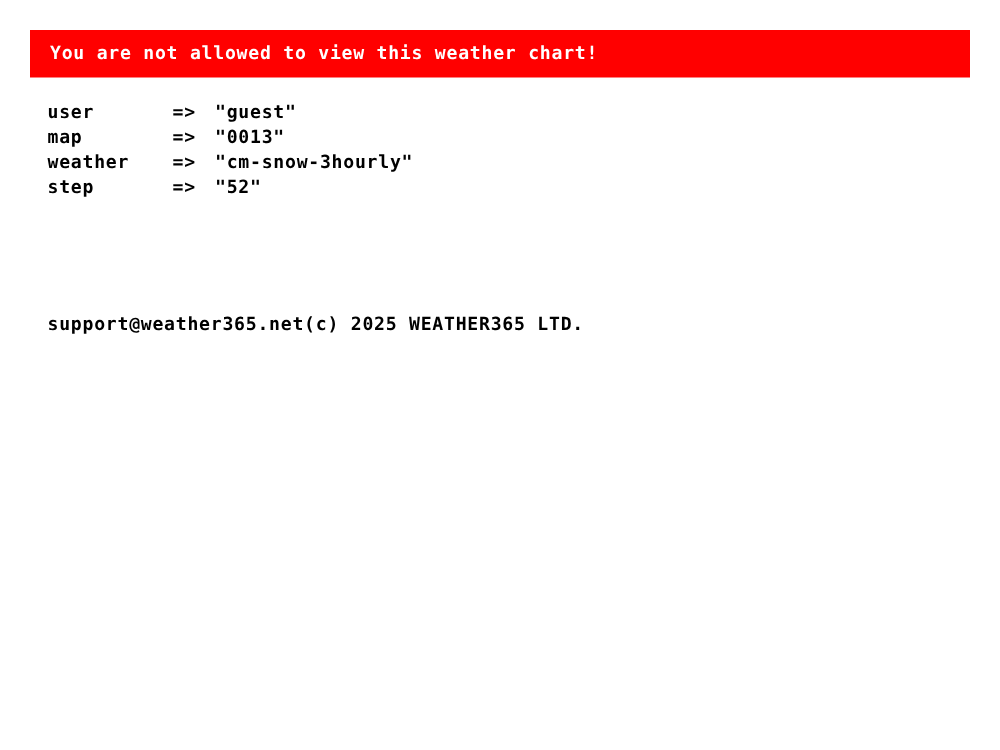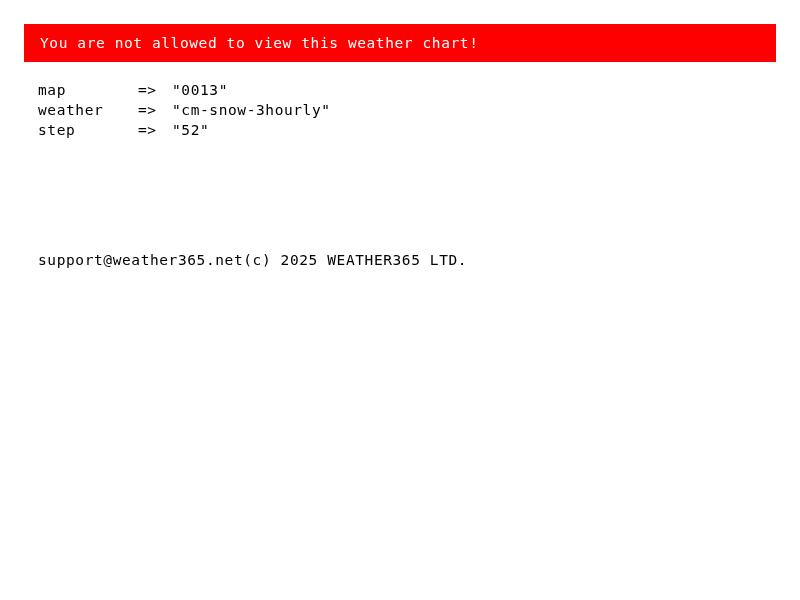--- a/index.html
+++ b/index.html
@@ -14,20 +14,21 @@
     color: #000000;
     position: relative;
     overflow: hidden;
   }
   .page {
     position: absolute;
     left: 0;
     top: 0;
     width: 710px;
     height: 600px;
+    font-weight: bold;
   }
 
   .banner {
     position: absolute;
     left: 24px;
     width: 752px;
     box-sizing: border-box;
     padding: 8px 16px;
     font-size: 14.5px;
     line-height: 22px;
@@ -90,20 +91,25 @@
 
 <div class="page">
 
   <div class="banner banner-deny">
     <span class="banner-line">You are not allowed to view this weather chart!</span>
   </div>
 
   <table class="params">
     <tbody>
       <tr>
+        <td class="col-key">user</td>
+        <td class="col-arrow">=&gt;</td>
+        <td>"guest"</td>
+      </tr>
+      <tr>
         <td class="col-key">map</td>
         <td class="col-arrow">=&gt;</td>
         <td>"0013"</td>
       </tr>
       <tr>
         <td class="col-key">weather</td>
         <td class="col-arrow">=&gt;</td>
         <td>"cm-snow-3hourly"</td>
       </tr>
       <tr>

